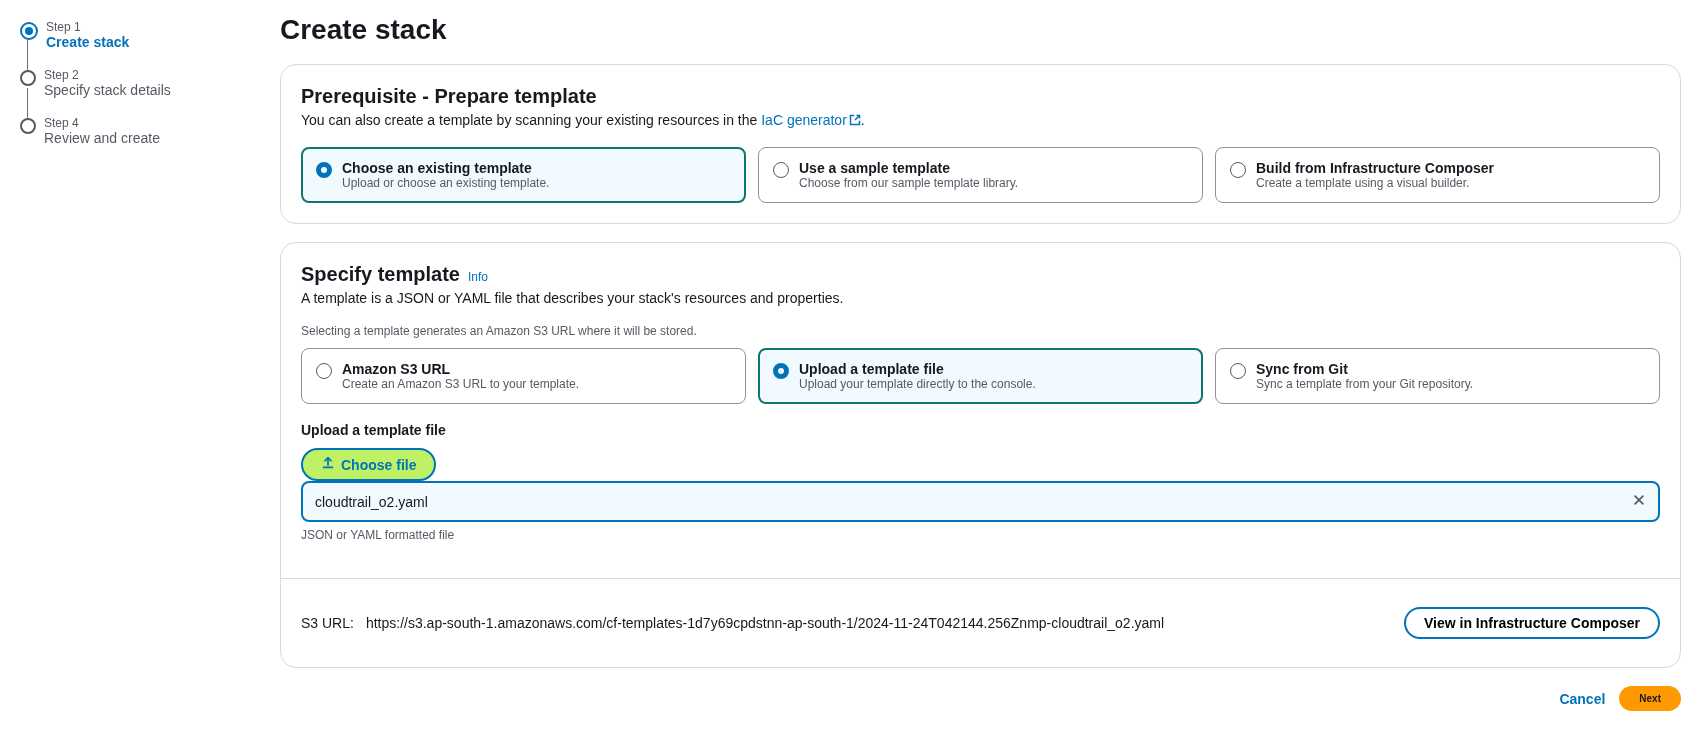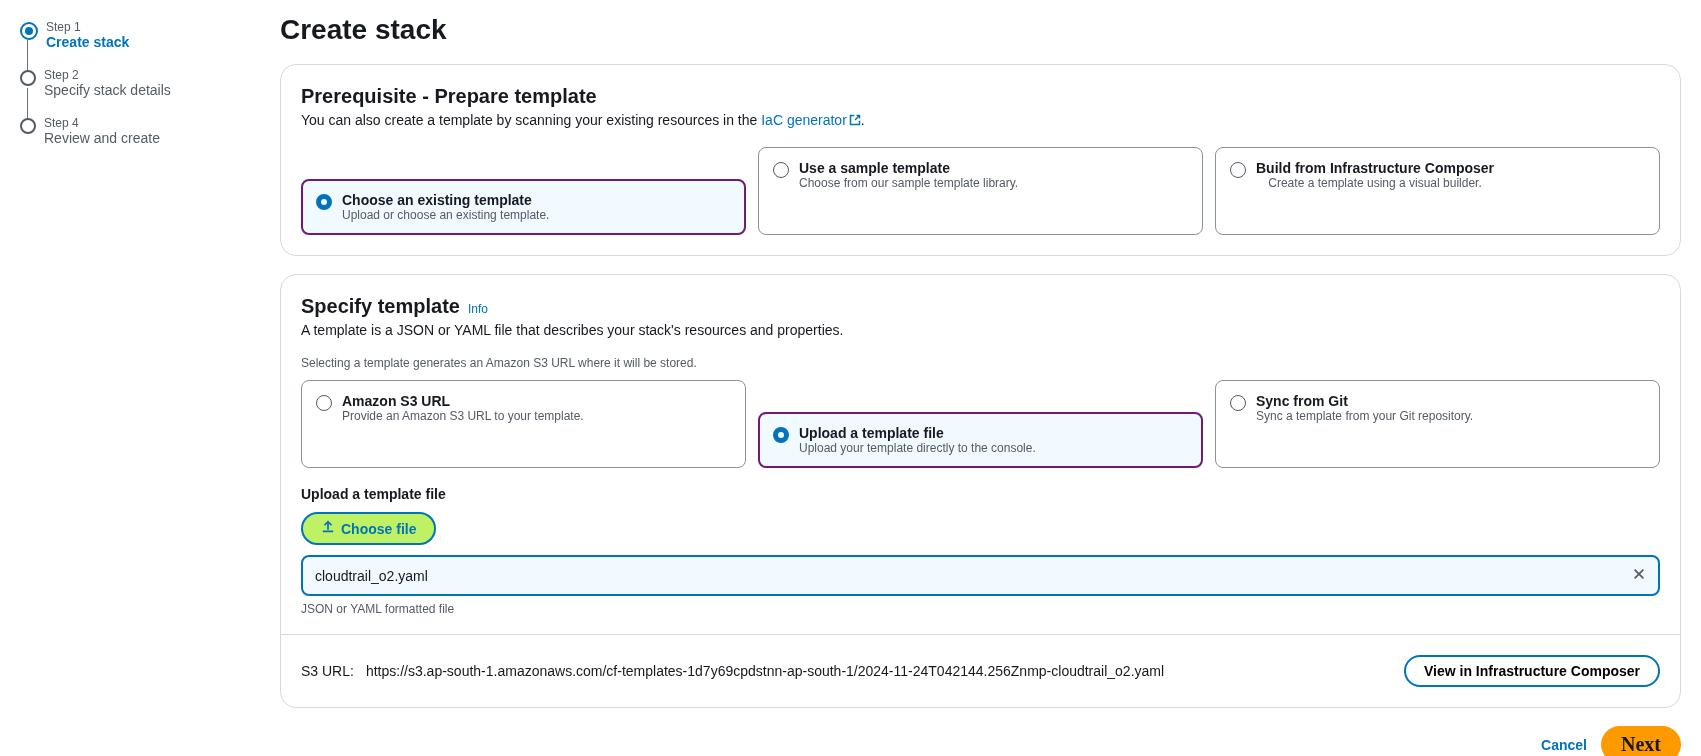--- a/index.html
+++ b/index.html
@@ -126,24 +126,23 @@
       flex: 1;
       border: 1px solid #879596;
       border-radius: 8px;
       padding: 12px 14px;
       display: flex;
       gap: 10px;
       align-items: flex-start;
       cursor: pointer;
     }
     .radio-card.selected {
-      border: 2px solid #701a75;
+      border: 2px solid #0f766e;
       background: #f1faff;
       padding: 11px 13px;
-      margin-top: 32px;
     }
     .radio-circle {
       width: 16px;
       height: 16px;
       border-radius: 50%;
       border: 1px solid #545b64;
       flex-shrink: 0;
       margin-top: 2px;
       position: relative;
     }
@@ -154,21 +153,20 @@
       display: flex;
       flex-direction: column;
     }
     .radio-title {
       font-weight: 700;
       font-size: 14px;
     }
     .radio-desc {
       font-size: 12px;
       color: #545b64;
-      text-align: center;
     }
     .info-link {
       color: #0073bb;
       font-size: 12px;
       font-weight: 400;
       margin-left: 4px;
     }
     .upload-section {
       margin-top: 18px;
     }
@@ -179,21 +177,20 @@
       border: 2px solid #0073bb;
       color: #0073bb;
       background: #bef264;
       border-radius: 20px;
       padding: 6px 18px;
       font-weight: 700;
       font-size: 14px;
       cursor: pointer;
     }
     .file-input-row {
-      margin-top: 10px;
       border: 2px solid #0073bb;
       background: #f1faff;
       border-radius: 8px;
       padding: 8px 12px;
       display: flex;
       align-items: center;
       justify-content: space-between;
     }
     .file-name {
       font-size: 14px;
@@ -203,22 +200,22 @@
       cursor: pointer;
       font-size: 18px;
     }
     .hint {
       font-size: 12px;
       color: #545b64;
       margin-top: 6px;
     }
     .footer-panel {
       border-top: 1px solid #d5dbdb;
-      margin: 18px -20px -20px -20px;
-      padding: 20px 20px;
+      margin: 36px -20px -20px -20px;
+      padding: 28px 20px;
       display: flex;
       justify-content: space-between;
       align-items: center;
     }
     .s3url-row {
       display: flex;
       gap: 12px;
       align-items: center;
       font-size: 14px;
     }
@@ -247,23 +244,22 @@
       cursor: pointer;
       font-size: 14px;
     }
     .next-btn {
       background: #ff9900;
       color: #16191f;
       border: none;
       border-radius: 20px;
       padding: 7px 20px;
       font-weight: 700;
-      font-size: 20px;
-      cursor: pointer;
-      font-family: Liberation Serif, serif;
+      font-size: 10px;
+      cursor: pointer;
     }
     .ext-icon {
       display: inline-block;
       vertical-align: middle;
       margin-left: 2px;
     }
     .title-row {
       display: flex;
       align-items: baseline;
       gap: 4px;
@@ -345,21 +341,21 @@
       </div>
       <div class="panel-subtitle">A template is a JSON or YAML file that describes your stack's resources and properties.</div>
 
       <div class="section-desc">Selecting a template generates an Amazon S3 URL where it will be stored.</div>
 
       <div class="radio-row">
         <div class="radio-card">
           <div class="radio-circle"></div>
           <div class="radio-content">
             <span class="radio-title">Amazon S3 URL</span>
-            <span class="radio-desc">Provide an Amazon S3 URL to your template.</span>
+            <span class="radio-desc">Create an Amazon S3 URL to your template.</span>
           </div>
         </div>
         <div class="radio-card selected">
           <div class="radio-circle selected"></div>
           <div class="radio-content">
             <span class="radio-title">Upload a template file</span>
             <span class="radio-desc">Upload your template directly to the console.</span>
           </div>
         </div>
         <div class="radio-card">

